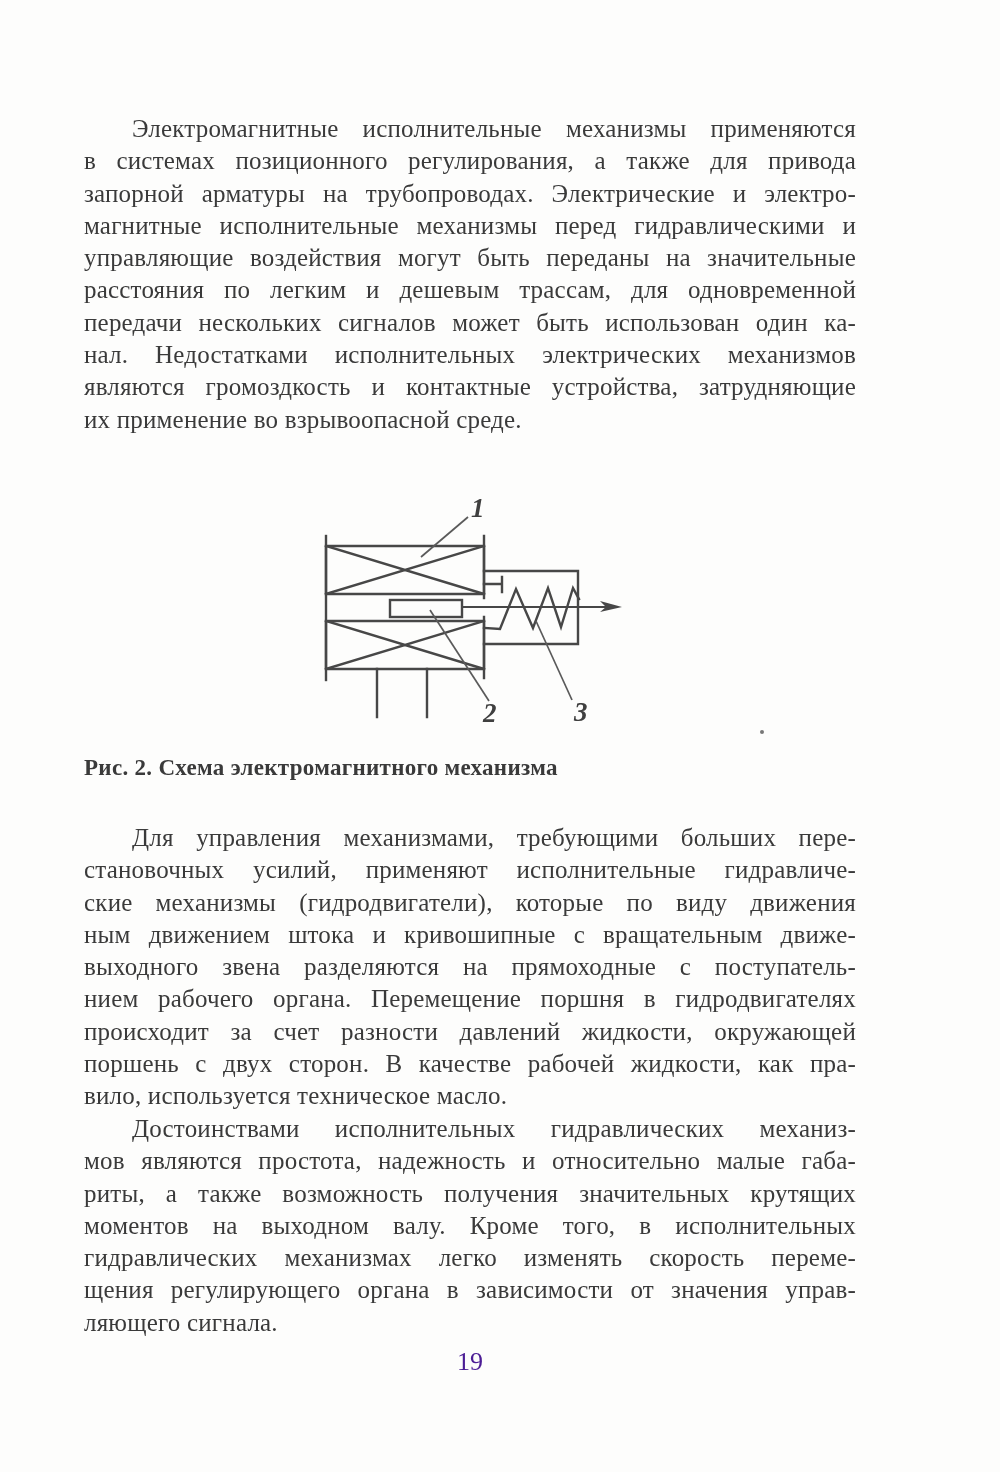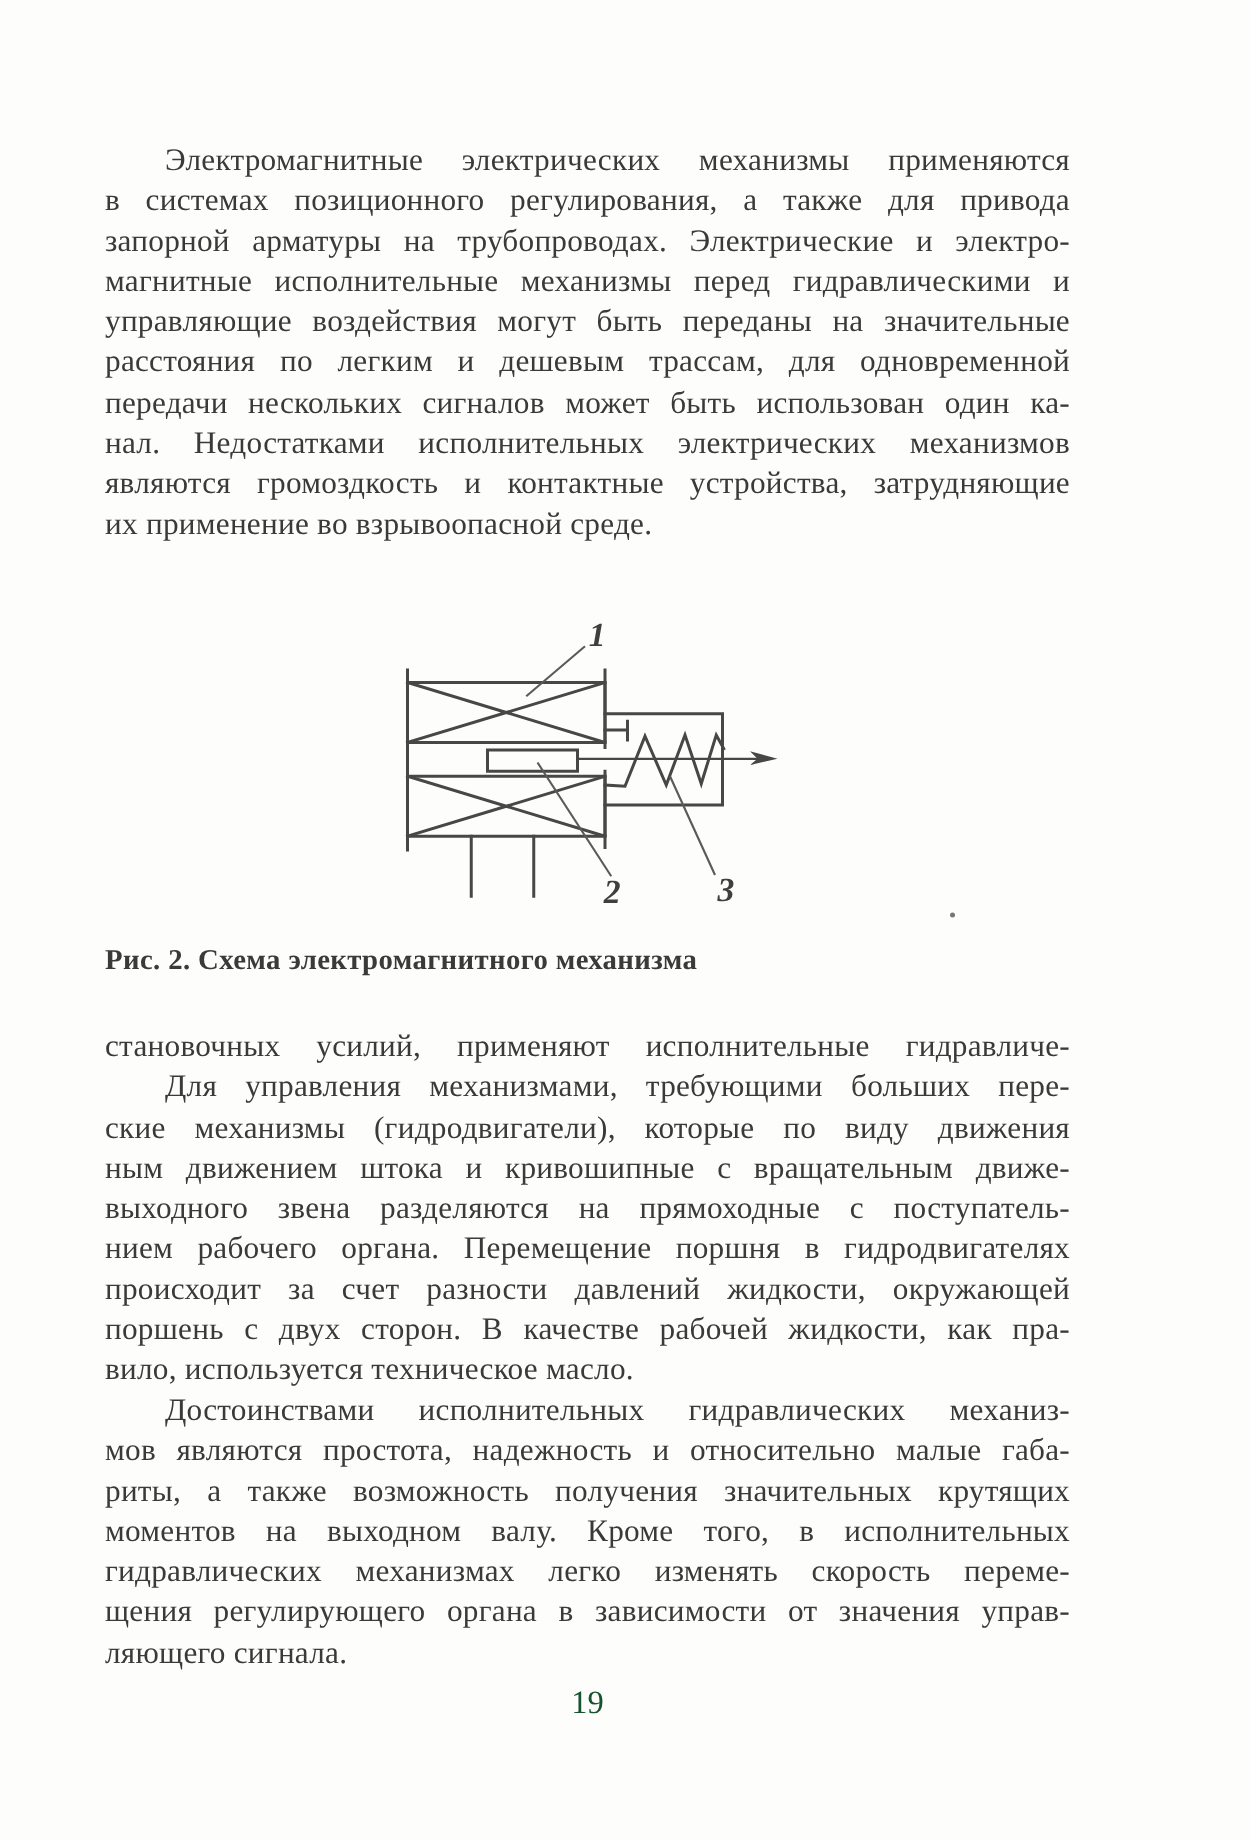--- a/index.html
+++ b/index.html
@@ -56,40 +56,40 @@
     letter-spacing: 0.3px;
     font-weight: bold;
   }
   .page-number {
     position: absolute;
     left: 84px;
     top: 1347px;
     width: 772px;
     text-align: center;
     font-size: 26px;
-    color: #14532d;
+    color: #4c1d95;
   }
   .stray-dot {
     position: absolute;
     left: 760px;
     top: 730px;
     width: 4px;
     height: 4px;
     border-radius: 50%;
     background: #555;
     opacity: 0.8;
   }
 </style>
 </head>
 <body>
 
 <div class="page">
 
   <div id="para-1" class="textblock">
-      <div class="tline tfirst">Электромагнитные электрических механизмы применяются</div>
+      <div class="tline tfirst">Электромагнитные исполнительные механизмы применяются</div>
       <div class="tline">в системах позиционного регулирования, а также для привода</div>
       <div class="tline">запорной арматуры на трубопроводах. Электрические и электро-</div>
       <div class="tline">магнитные исполнительные механизмы перед гидравлическими и</div>
       <div class="tline">управляющие воздействия могут быть переданы на значительные</div>
       <div class="tline">расстояния по легким и дешевым трассам, для одновременной</div>
       <div class="tline">передачи нескольких сигналов может быть использован один ка-</div>
       <div class="tline">нал. Недостатками исполнительных электрических механизмов</div>
       <div class="tline">являются громоздкость и контактные устройства, затрудняющие</div>
       <div class="tline tlast">их применение во взрывоопасной среде.</div>
     </div>
@@ -133,22 +133,22 @@
     <text class="fig-label" x="471" y="517">1</text>
     <text class="fig-label" x="483" y="722">2</text>
     <text class="fig-label" x="574" y="721">3</text>
   </svg>
 
   <div class="stray-dot"></div>
 
   <div class="caption">Рис. 2. Схема электромагнитного механизма</div>
 
   <div id="para-2" class="textblock">
+      <div class="tline tfirst">Для управления механизмами, требующими больших пере-</div>
       <div class="tline">становочных усилий, применяют исполнительные гидравличе-</div>
-      <div class="tline tfirst">Для управления механизмами, требующими больших пере-</div>
       <div class="tline">ские механизмы (гидродвигатели), которые по виду движения</div>
       <div class="tline">ным движением штока и кривошипные с вращательным движе-</div>
       <div class="tline">выходного звена разделяются на прямоходные с поступатель-</div>
       <div class="tline">нием рабочего органа. Перемещение поршня в гидродвигателях</div>
       <div class="tline">происходит за счет разности давлений жидкости, окружающей</div>
       <div class="tline">поршень с двух сторон. В качестве рабочей жидкости, как пра-</div>
       <div class="tline tlast">вило, используется техническое масло.</div>
     </div>
 
   <div id="para-3" class="textblock">

